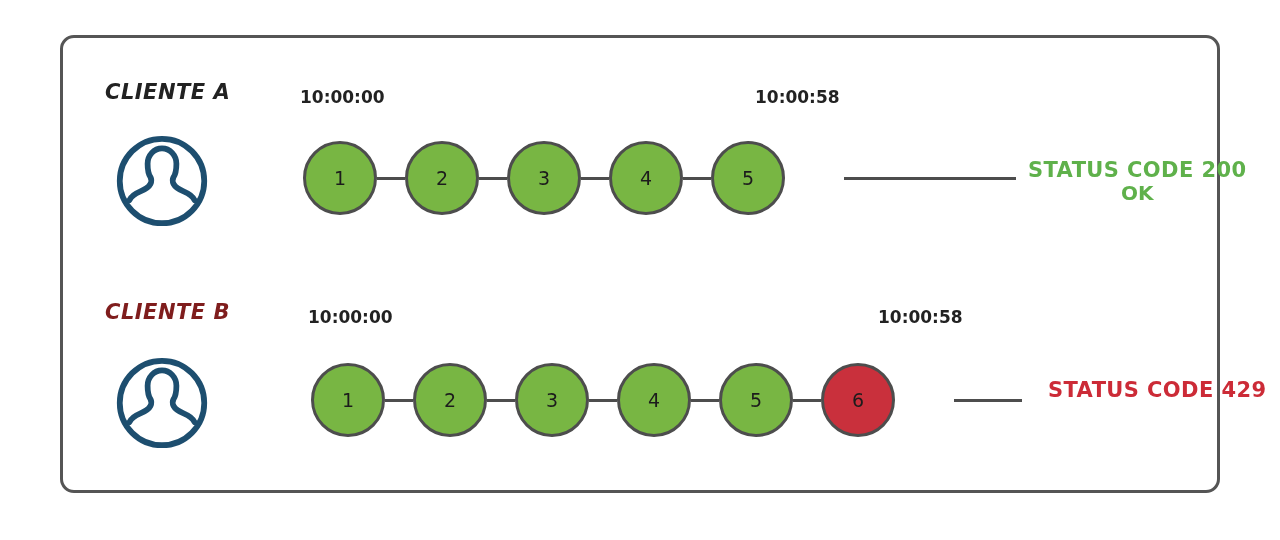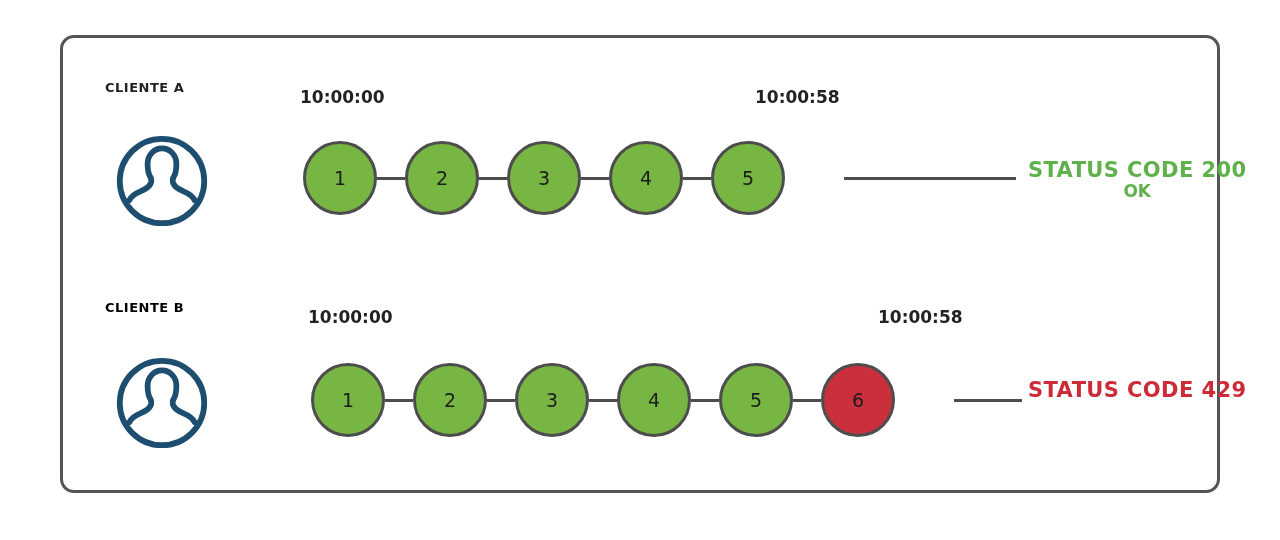--- a/index.html
+++ b/index.html
@@ -31,22 +31,23 @@
     height: 458px;
     border: 3px solid #555555;
     border-radius: 14px;
     box-sizing: border-box;
     background: transparent;
   }
 
   .client-label {
     position: absolute;
     font-family: "DejaVu Sans", sans-serif;
-    font-size: 13px;
+    font-size: 21px;
     font-weight: 600;
+    font-style: italic;
     letter-spacing: 0.5px;
     color: #222222;
     white-space: nowrap;
   }
 
   .timestamp {
     position: absolute;
     font-family: "DejaVu Sans", sans-serif;
     font-size: 17px;
     font-weight: 700;
@@ -98,21 +99,21 @@
   .status .line1 {
     display: block;
     font-family: "DejaVu Sans", sans-serif;
     font-size: 21px;
     font-weight: 600;
     letter-spacing: 0.4px;
   }
   .status .line2 {
     display: block;
     font-family: "DejaVu Sans", sans-serif;
-    font-size: 17px;
+    font-size: 20px;
     font-weight: 600;
   }
   .status.ok   .line1, .status.ok   .line2 { color: #5fb14b; }
   .status.err  .line1, .status.err  .line2 { color: #cc2b37; }
 </style>
 </head>
 <body>
 
 <div id="stage">
 
@@ -136,21 +137,21 @@
     <div class="link" style="left: 844px; width: 172px; top: 177px; background: rgb(77, 77, 77);"></div>
     <div class="node ok" style="left: 303px; top: 141px; background: rgb(120, 182, 67); border-color: rgb(77, 77, 77);">1</div>
     <div class="node ok" style="left: 405px; top: 141px; background: rgb(120, 182, 67); border-color: rgb(77, 77, 77);">2</div>
     <div class="node ok" style="left: 507px; top: 141px; background: rgb(120, 182, 67); border-color: rgb(77, 77, 77);">3</div>
     <div class="node ok" style="left: 609px; top: 141px; background: rgb(120, 182, 67); border-color: rgb(77, 77, 77);">4</div>
     <div class="node ok" style="left: 711px; top: 141px; background: rgb(120, 182, 67); border-color: rgb(77, 77, 77);">5</div>
     <div class="status ok" style="left: 1028px; top: 158px;">
       <span class="line1" style="color: rgb(95, 177, 75);">STATUS CODE 200</span>
       <span class="line2" style="color: rgb(95, 177, 75);">OK</span>
     </div>
-    <div class="client-label" style="left: 105px; top: 300px; color: #000000;">CLIENTE B</div>
+    <div class="client-label" style="left: 105px; top: 300px; color: #7f1d1d;">CLIENTE B</div>
     <div class="avatar" style="left: 114px; top: 355px;">
       <svg viewBox="0 0 100 100">
         <g fill="none" stroke="#1d4e6f" stroke-width="6" stroke-linecap="round" stroke-linejoin="round">
           <circle cx="50" cy="50" r="44"></circle>
           <path d="M35 32 a15 16 0 0 1 30 0 c0 7 -1 11 -3 14 c-1 2 -1 5 0 7 c2 4 6 6 11 8 c5 2 9 5 11 9 M35 32 c0 7 1 11 3 14 c1 2 1 5 0 7 c-2 4 -6 6 -11 8 c-5 2 -9 5 -11 9"></path>
         </g>
       </svg>
     </div>
     <div class="timestamp" style="left: 308px; top: 307px;">10:00:00</div>
     <div class="timestamp" style="left: 878px; top: 307px;">10:00:58</div>
@@ -160,15 +161,15 @@
     <div class="link" style="left: 691px; width: 28px; top: 399px; background: rgb(77, 77, 77);"></div>
     <div class="link" style="left: 793px; width: 28px; top: 399px; background: rgb(77, 77, 77);"></div>
     <div class="link" style="left: 954px; width: 68px; top: 399px; background: rgb(77, 77, 77);"></div>
     <div class="node ok" style="left: 311px; top: 363px; background: rgb(120, 182, 67); border-color: rgb(77, 77, 77);">1</div>
     <div class="node ok" style="left: 413px; top: 363px; background: rgb(120, 182, 67); border-color: rgb(77, 77, 77);">2</div>
     <div class="node ok" style="left: 515px; top: 363px; background: rgb(120, 182, 67); border-color: rgb(77, 77, 77);">3</div>
     <div class="node ok" style="left: 617px; top: 363px; background: rgb(120, 182, 67); border-color: rgb(77, 77, 77);">4</div>
     <div class="node ok" style="left: 719px; top: 363px; background: rgb(120, 182, 67); border-color: rgb(77, 77, 77);">5</div>
     <div class="node err" style="left: 821px; top: 363px; background: rgb(201, 48, 60); border-color: rgb(77, 77, 77);">6</div>
     <div class="status err" style="left: 1028px; top: 378px;">
-      <span class="line1" style="color: rgb(204, 43, 55);">STATUS CODE 429</span>
+      <span class="line1" style="color: rgb(204, 43, 55); margin-left: 20px;">STATUS CODE 429</span>
     </div>
   </div>
 
 </body></html>

